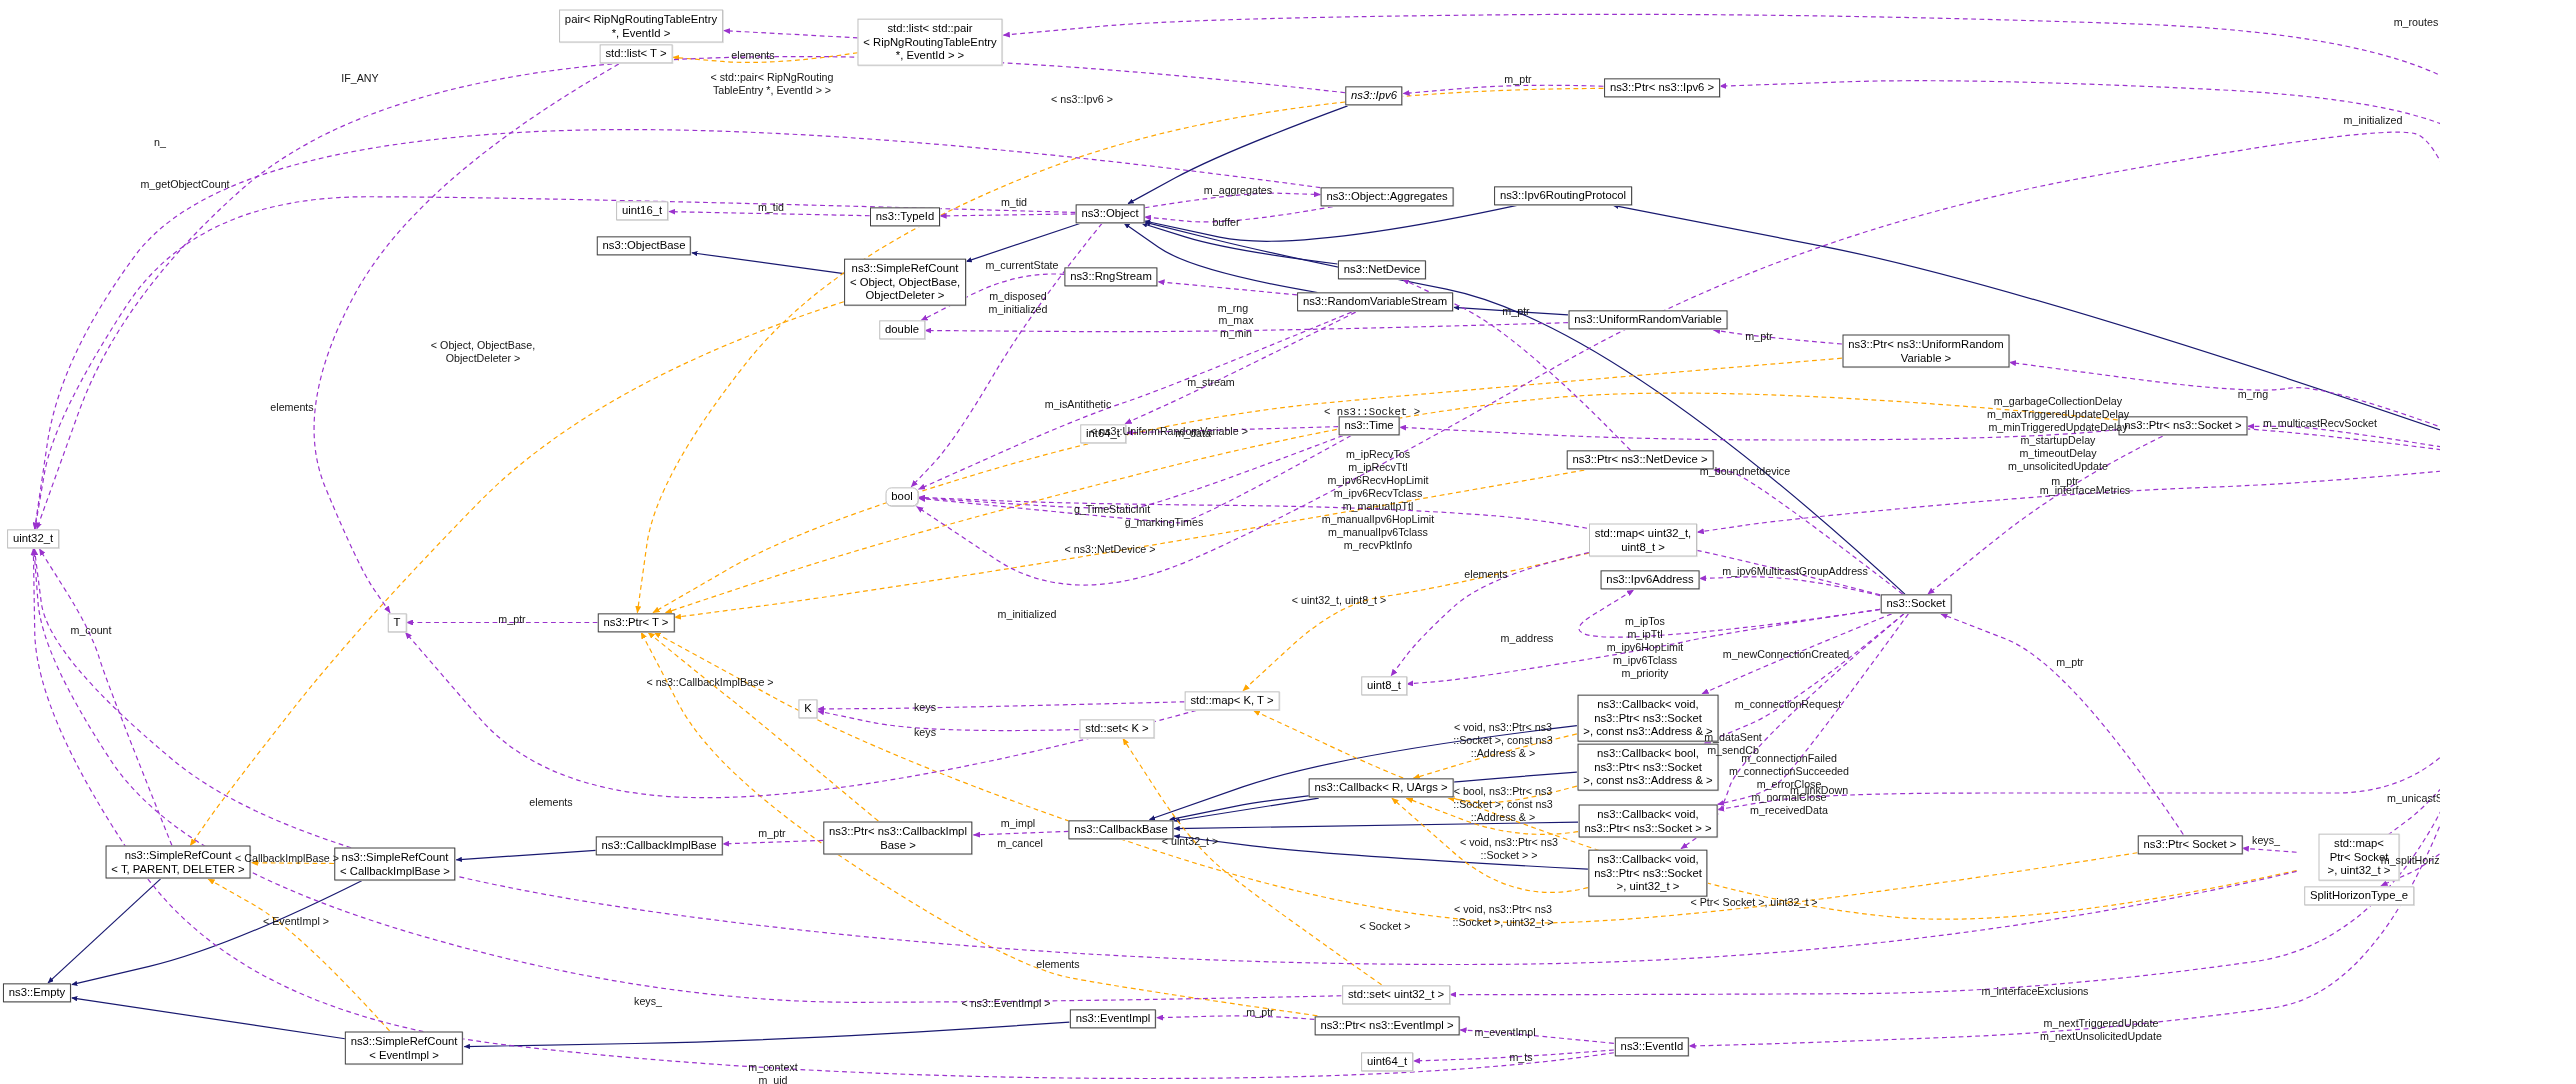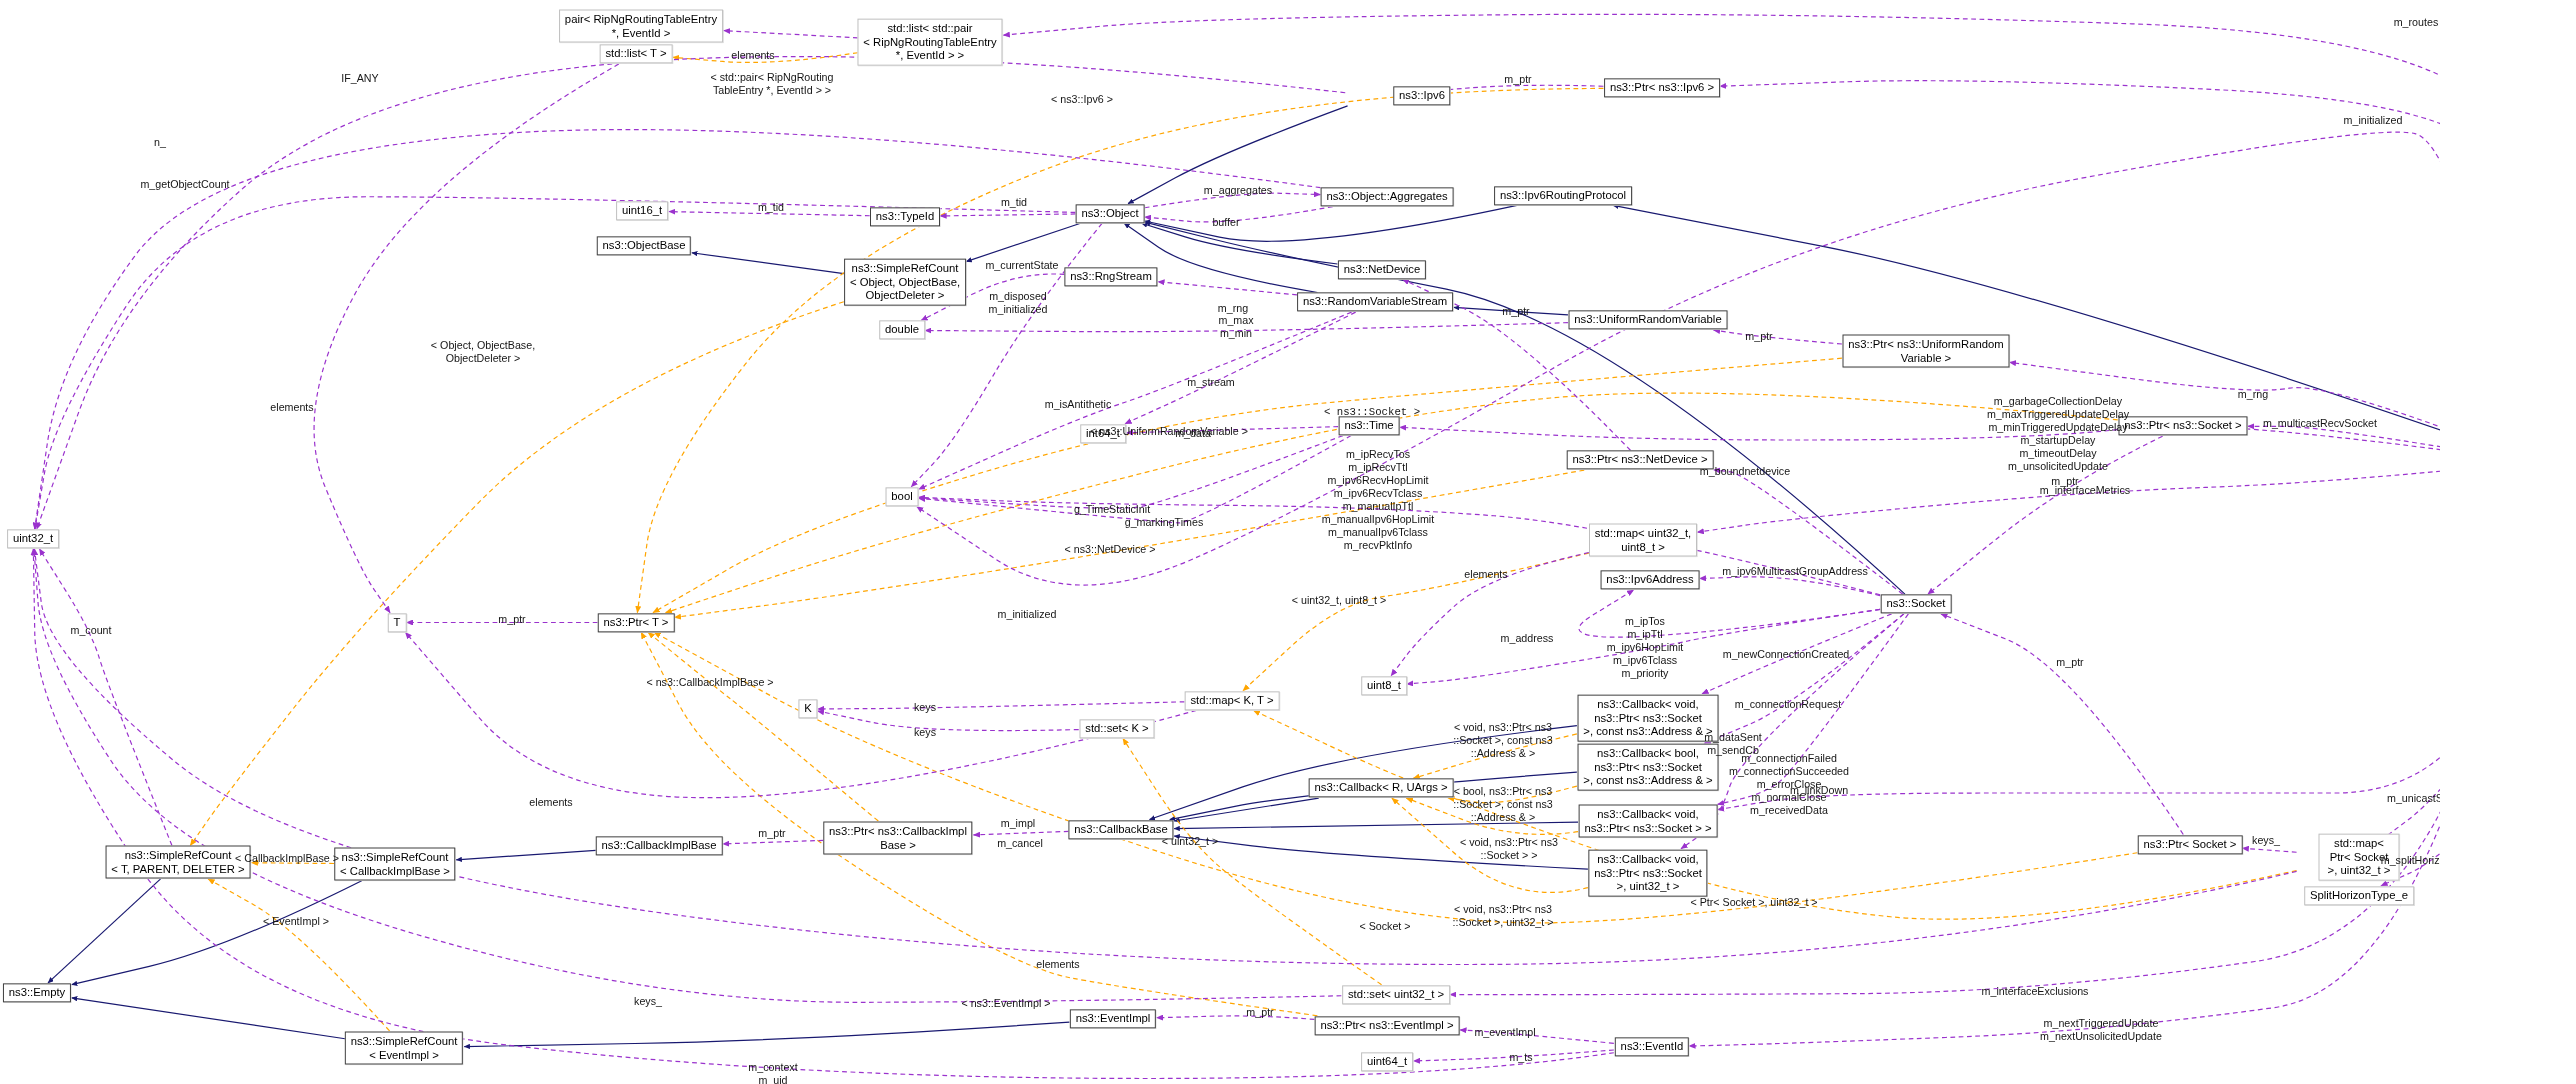--- a/index.html
+++ b/index.html
@@ -130,21 +130,21 @@
         <path d="M2706,1765.560975609756 Q2400,1812 1849,1808.5 Q1298,1805 849,1752.5 Q400,1700 230,1450 Q60,1200 57.63935810810811,1060.25 L55.27871621621622,920.5" fill="none" stroke="#9a32cd" stroke-width="2" stroke-dasharray="8,6" marker-end="url(#arr-m)"></path>
       </g>
   </svg>
 
 <div class="node plain" style="left: 641px; top: 26px;">pair&lt; RipNgRoutingTableEntry
 *, EventId &gt;</div>
     <div class="node plain" style="left: 930px; top: 42px;">std::list&lt; std::pair
 &lt; RipNgRoutingTableEntry
 *, EventId &gt; &gt;</div>
     <div class="node plain" style="left: 636px; top: 54px;">std::list&lt; T &gt;</div>
-    <div class="node class" style="left: 1422px; top: 96px;">ns3::Ipv6</div>
+    <div class="node class" style="left: 1374px; top: 96px; font-style: italic;">ns3::Ipv6</div>
     <div class="node class" style="left: 1662px; top: 88px;">ns3::Ptr&lt; ns3::Ipv6 &gt;</div>
     <div class="node class" style="left: 1110px; top: 214px;">ns3::Object</div>
     <div class="node class" style="left: 1387px; top: 197px;">ns3::Object::Aggregates</div>
     <div class="node class" style="left: 1563px; top: 196px;">ns3::Ipv6RoutingProtocol</div>
     <div class="node class" style="left: 905px; top: 217px;">ns3::TypeId</div>
     <div class="node plain" style="left: 642px; top: 211px;">uint16_t</div>
     <div class="node class" style="left: 644px; top: 246px;">ns3::ObjectBase</div>
     <div class="node class" style="left: 905px; top: 282px;">ns3::SimpleRefCount
 &lt; Object, ObjectBase,
 ObjectDeleter &gt;</div>
@@ -152,21 +152,21 @@
     <div class="node class" style="left: 1382px; top: 270px;">ns3::NetDevice</div>
     <div class="node class" style="left: 1375px; top: 302px;">ns3::RandomVariableStream</div>
     <div class="node plain" style="left: 902px; top: 330px;">double</div>
     <div class="node class" style="left: 1648px; top: 320px;">ns3::UniformRandomVariable</div>
     <div class="node class" style="left: 1926px; top: 351px;">ns3::Ptr&lt; ns3::UniformRandom
 Variable &gt;</div>
     <div class="node class" style="left: 2183px; top: 426px;">ns3::Ptr&lt; ns3::Socket &gt;</div>
     <div class="node main" style="left: 2534px; top: 462px; border-radius: 8px;">ns3::RipNg</div>
     <div class="node class" style="left: 1369px; top: 426px;">ns3::Time</div>
     <div class="node plain" style="left: 1103px; top: 434px;">int64_t</div>
-    <div class="node plain" style="left: 902px; top: 497px;">bool</div>
+    <div class="node plain" style="left: 902px; top: 497px; border-radius: 6px;">bool</div>
     <div class="node class" style="left: 1640px; top: 460px;">ns3::Ptr&lt; ns3::NetDevice &gt;</div>
     <div class="node plain" style="left: 1643px; top: 540px;">std::map&lt; uint32_t,
 uint8_t &gt;</div>
     <div class="node class" style="left: 1650px; top: 580px;">ns3::Ipv6Address</div>
     <div class="node class" style="left: 1916px; top: 604px;">ns3::Socket</div>
     <div class="node plain" style="left: 1384px; top: 686px;">uint8_t</div>
     <div class="node plain" style="left: 1232px; top: 701px;">std::map&lt; K, T &gt;</div>
     <div class="node plain" style="left: 1117px; top: 729px;">std::set&lt; K &gt;</div>
     <div class="node plain" style="left: 808px; top: 709px;">K</div>
     <div class="node class" style="left: 1381px; top: 788px;">ns3::Callback&lt; R, UArgs &gt;</div>

